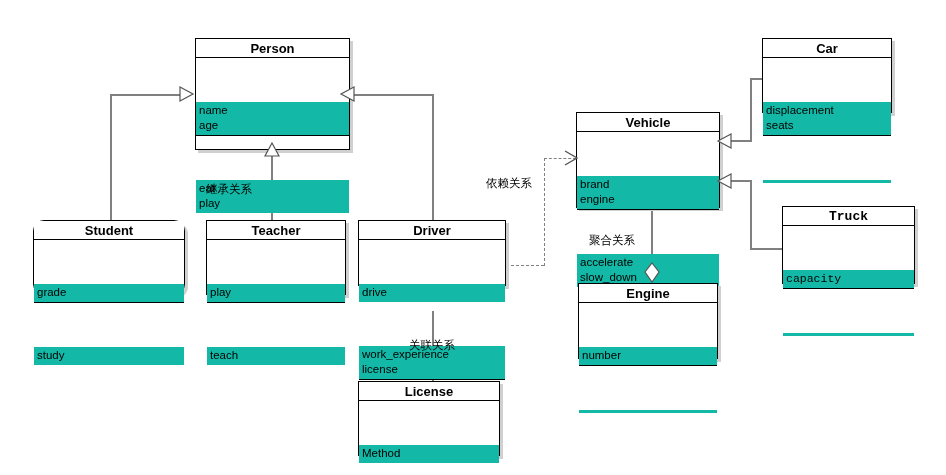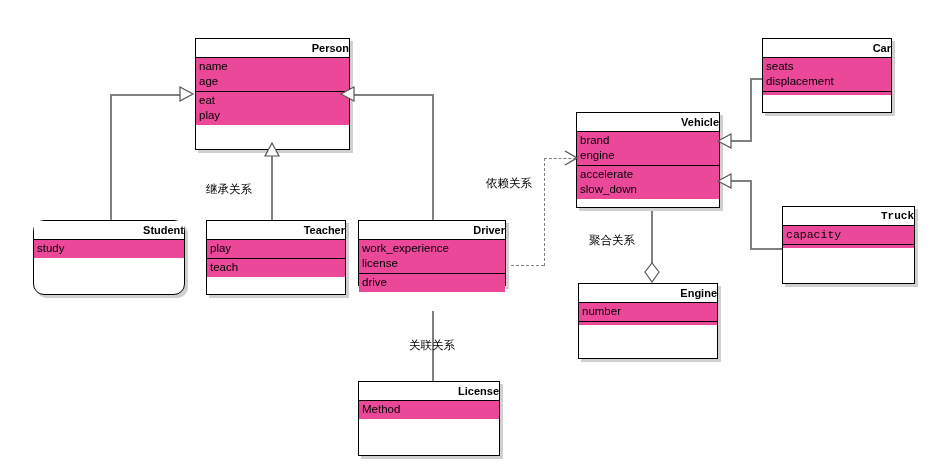--- a/index.html
+++ b/index.html
@@ -20,36 +20,37 @@
     box-sizing:border-box;
     background:#ffffff;
     border:1.6px solid #000000;
     box-shadow:3px 3px 0 0 #d0d0d0;
     z-index:5;
   }
   .uml-title{
     box-sizing:border-box;
     height:19px;
     line-height:19px;
-    text-align:right;
-    font-size:11px;
+    text-align:center;
+    font-size:13px;
     font-weight:bold;
     color:#000;
     border-bottom:1.6px solid #000;
     background:#fff;
     white-space:nowrap;
     overflow:hidden;
   }
   .uml-compartment{
     box-sizing:border-box;
-    background:#ec4899;
+    background:#14b8a6;
     padding:1px 0 2px 3px;
     font-size:11.5px;
     line-height:15px;
     color:#000;
+    margin-top:44px;
   }
   .uml-compartment.sep{ border-bottom:1.6px solid #000; }
   .uml-row{ white-space:nowrap; }
 
   
   .edge-line{
     position:absolute;
     background:#808080;
     z-index:2;
   }
@@ -136,44 +137,47 @@
       <div class="uml-row">age</div>
     </div>
     <div class="uml-compartment">
       <div class="uml-row">eat</div>
       <div class="uml-row">play</div>
     </div>
   </div>
 
   <div class="uml-class" style="left:33px; top:220px; width:152px; height:75px;border-radius:11px;">
     <div class="uml-title">Student</div>
+    <div class="uml-compartment sep" style="height:19px;">
+      <div class="uml-row">grade</div>
+    </div>
     <div class="uml-compartment">
       <div class="uml-row">study</div>
     </div>
   </div>
 
   <div class="uml-class" style="left:206px; top:220px; width:140px; height:75px;">
     <div class="uml-title">Teacher</div>
     <div class="uml-compartment sep" style="height:19px;">
       <div class="uml-row">play</div>
     </div>
     <div class="uml-compartment">
       <div class="uml-row">teach</div>
     </div>
   </div>
 
   <div class="uml-class" style="left:358px; top:220px; width:148px; height:66px;">
     <div class="uml-title">Driver</div>
+    <div class="uml-compartment">
+      <div class="uml-row">drive</div>
+    </div>
     <div class="uml-compartment sep" style="height:34px;">
       <div class="uml-row">work_experience</div>
       <div class="uml-row">license</div>
     </div>
-    <div class="uml-compartment">
-      <div class="uml-row">drive</div>
-    </div>
   </div>
 
   <div class="uml-class" style="left:358px; top:381px; width:142px; height:75px;">
     <div class="uml-title">License</div>
     <div class="uml-compartment">
       <div class="uml-row">Method</div>
     </div>
   </div>
 
   <div class="uml-class" style="left:576px; top:112px; width:144px; height:96px;">
@@ -184,22 +188,22 @@
     </div>
     <div class="uml-compartment">
       <div class="uml-row">accelerate</div>
       <div class="uml-row">slow_down</div>
     </div>
   </div>
 
   <div class="uml-class" style="left:762px; top:38px; width:130px; height:75px;">
     <div class="uml-title">Car</div>
     <div class="uml-compartment sep" style="height:34px;">
+      <div class="uml-row">displacement</div>
       <div class="uml-row">seats</div>
-      <div class="uml-row">displacement</div>
     </div>
     <div class="uml-compartment"></div>
   </div>
 
   <div class="uml-class" style="left:782px; top:206px; width:133px; height:78px;font-family:Liberation Mono, monospace;">
     <div class="uml-title">Truck</div>
     <div class="uml-compartment sep" style="height:19px;">
       <div class="uml-row">capacity</div>
     </div>
     <div class="uml-compartment"></div>

